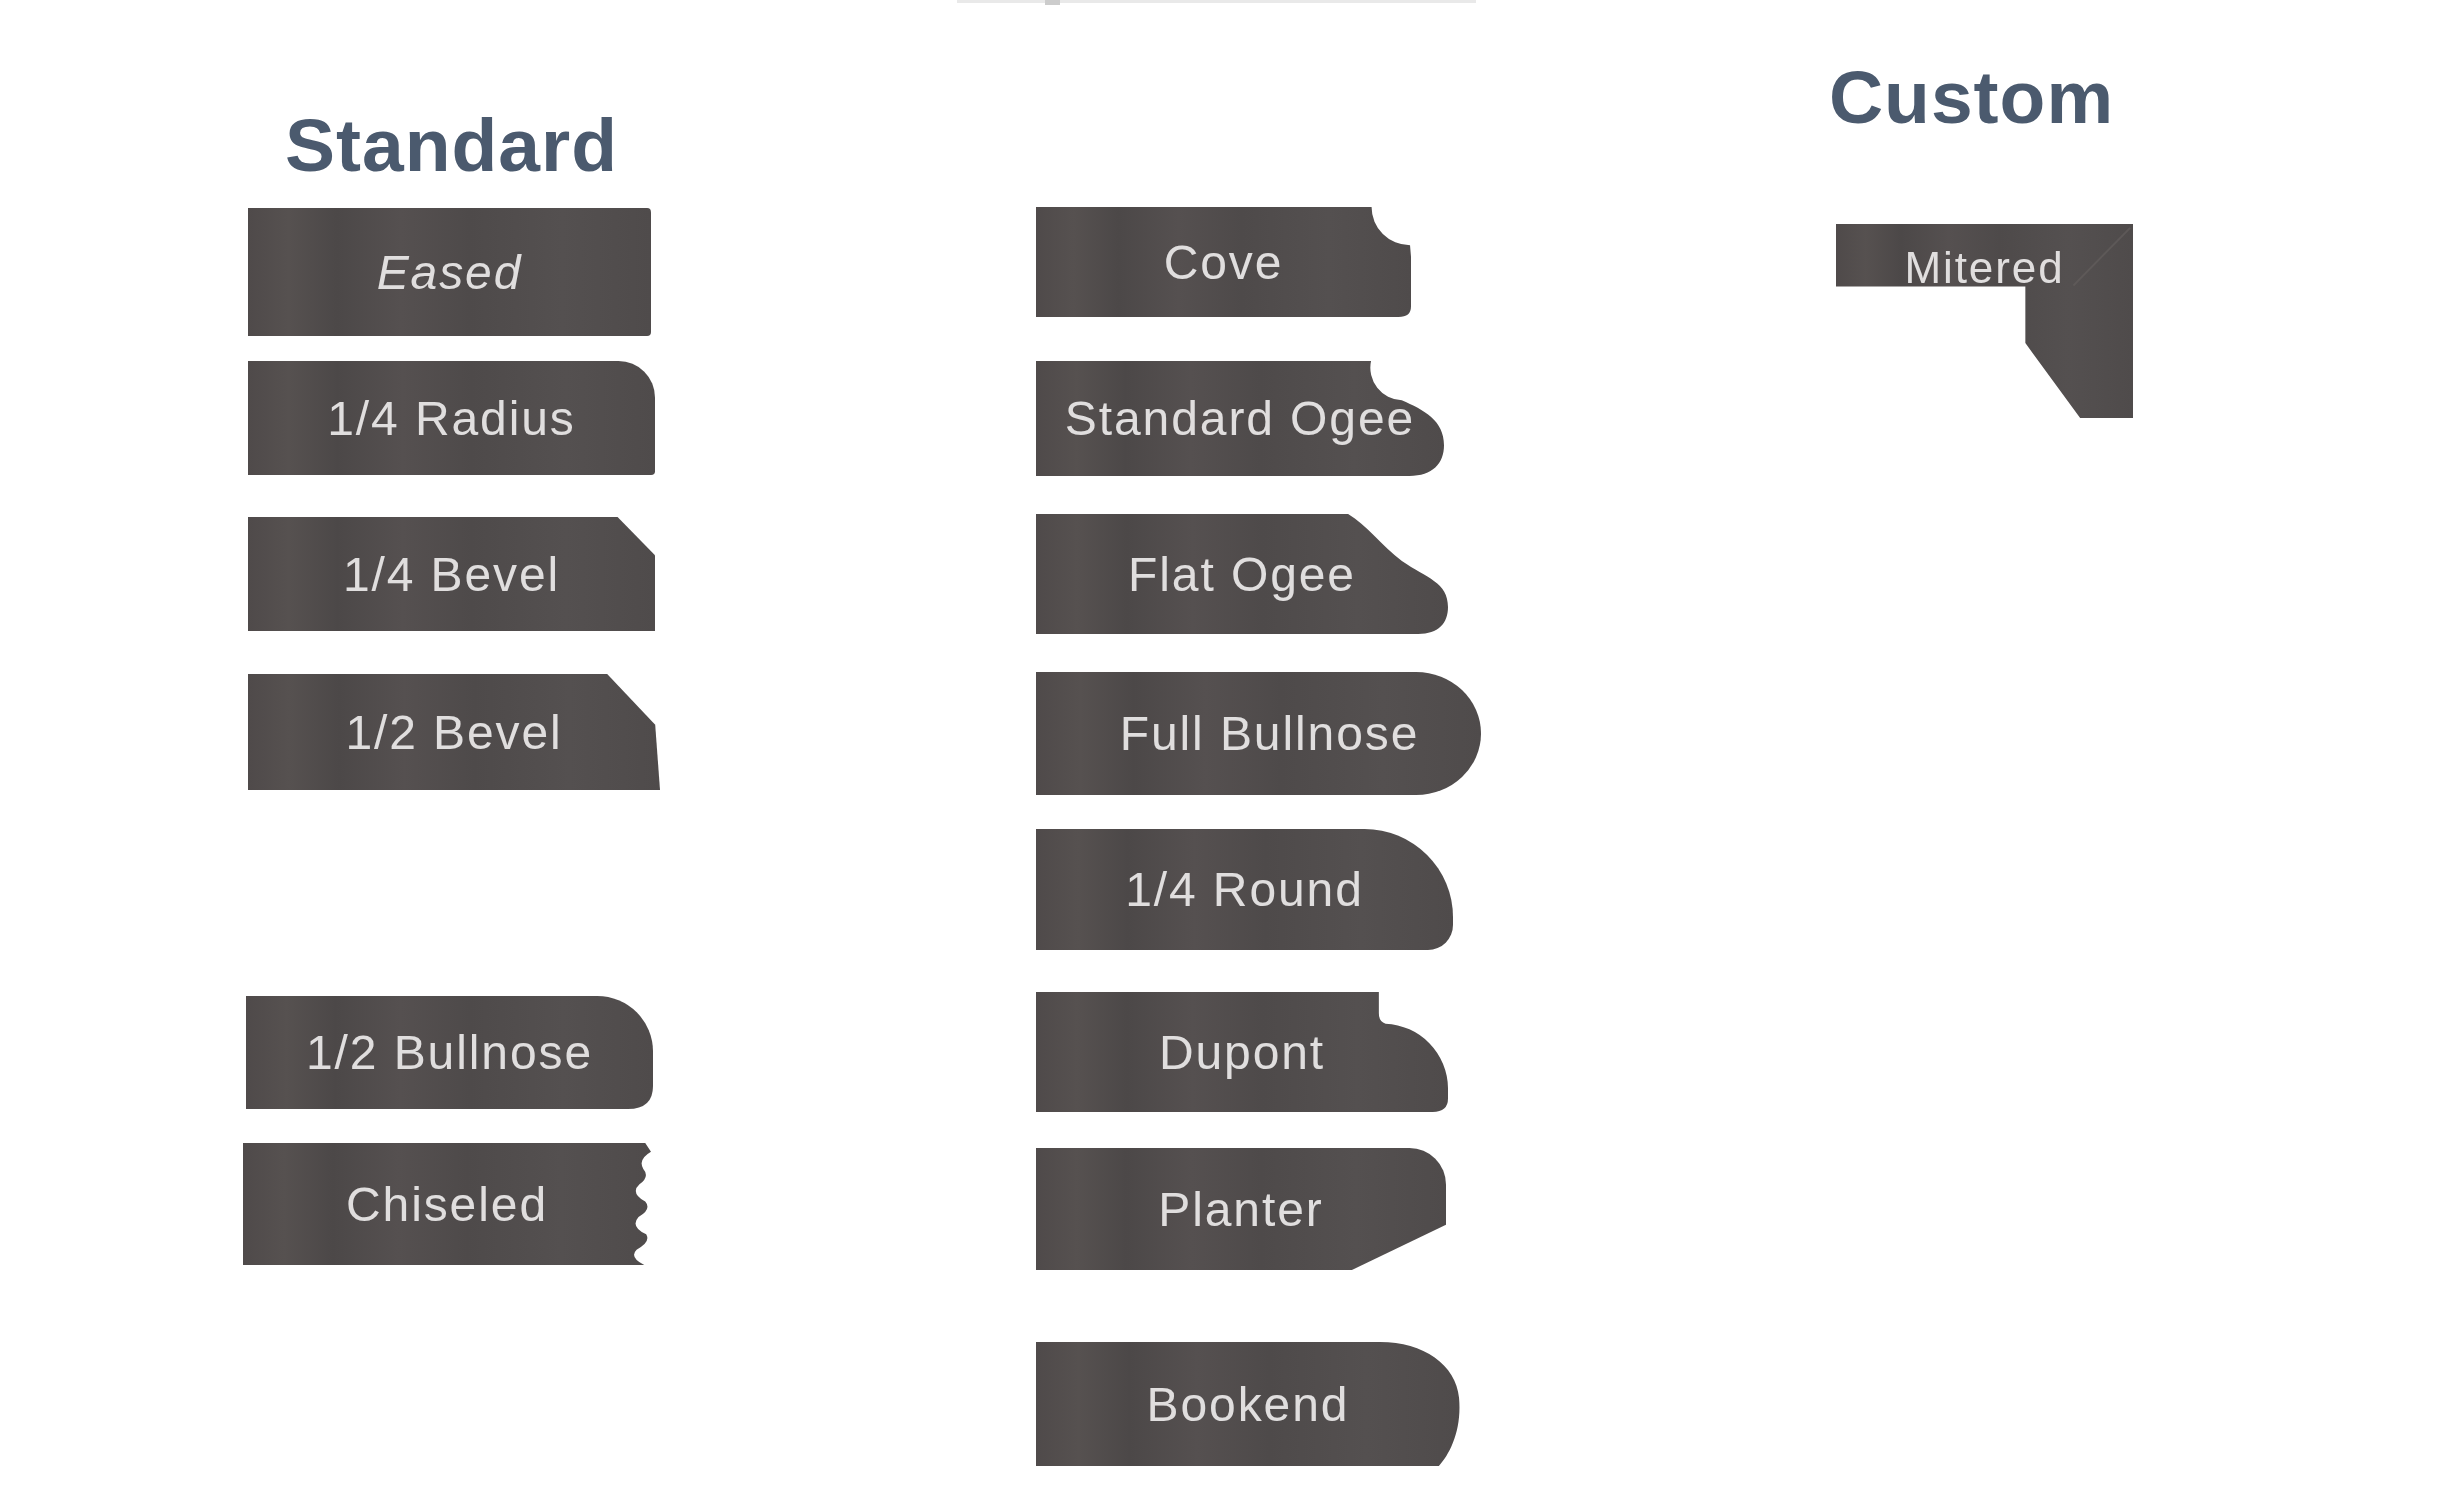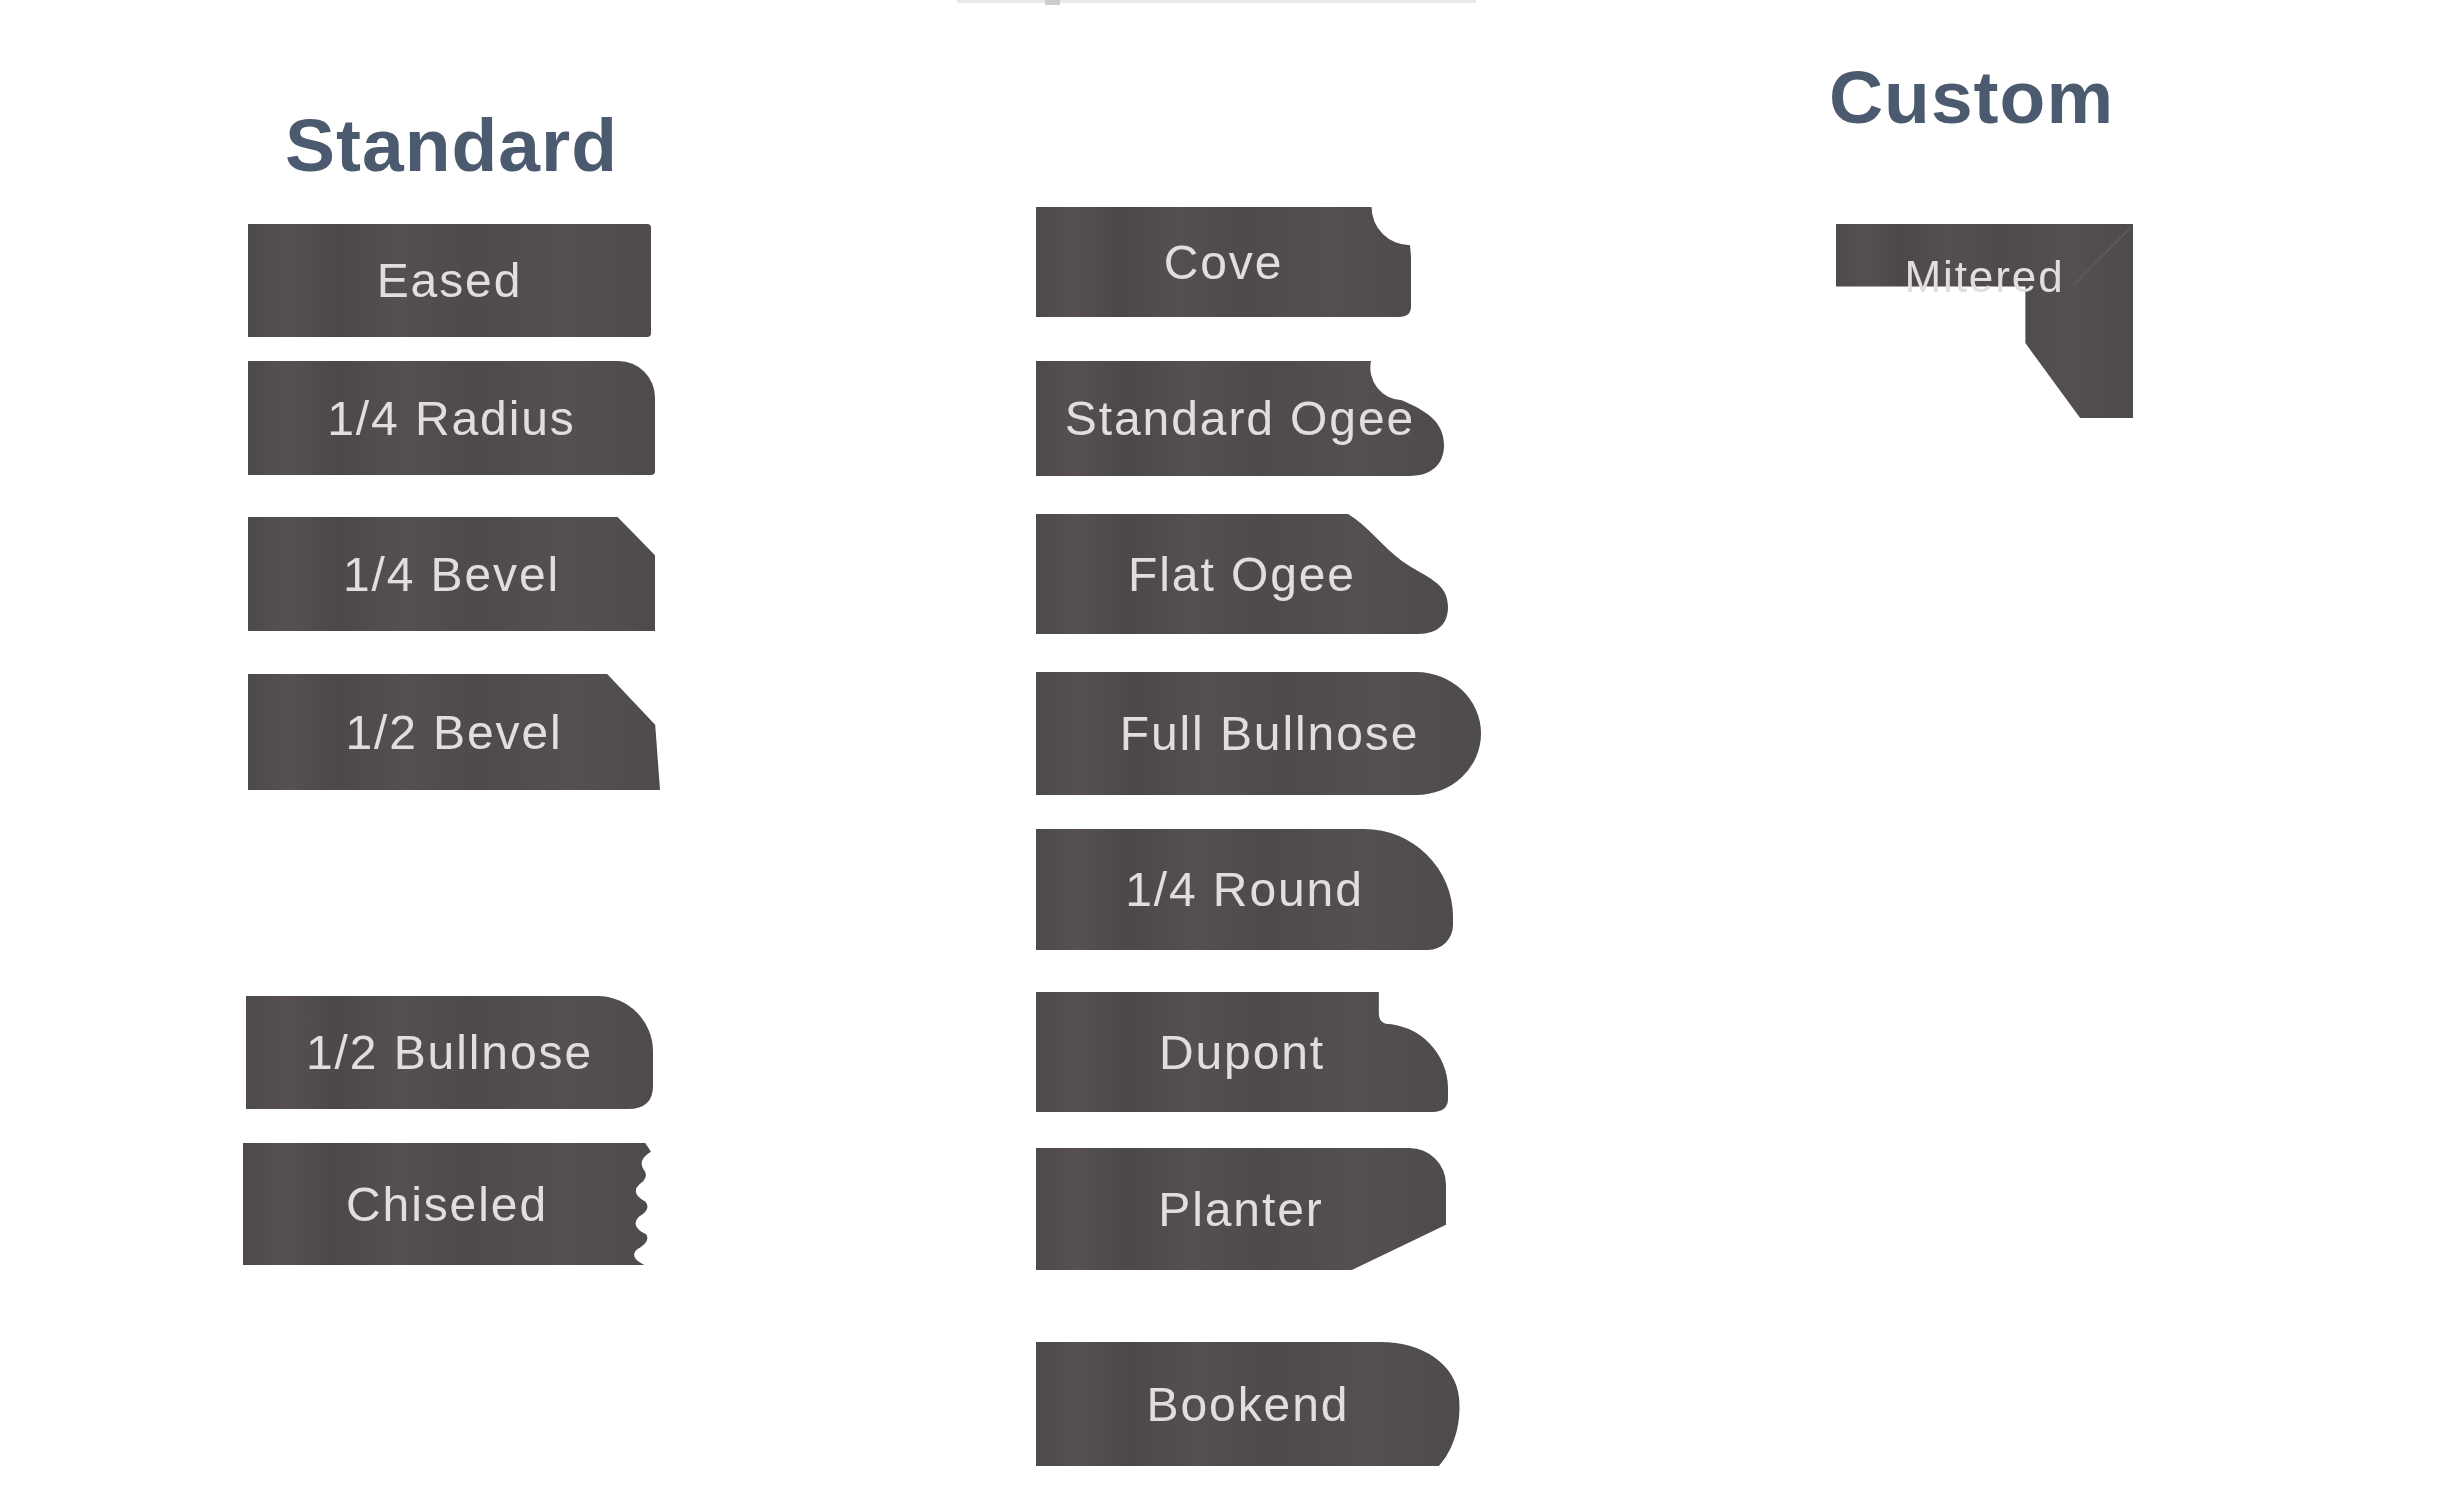--- a/index.html
+++ b/index.html
@@ -35,21 +35,21 @@
     z-index:2;
     color:#E0DEDE;
     font-size:48px;
     font-weight:400;
     letter-spacing:1.9px;
     white-space:nowrap;
   }
   .shape-label.small{font-size:44px;}
   
   .shape.mitered{align-items:flex-start;}
-  .shape.mitered .shape-label{margin-top:22px;height:62px;display:flex;align-items:center;}
+  .shape.mitered .shape-label{margin-top:13px;height:62px;display:flex;align-items:center;}
   .top-fragment{position:absolute;background:#e9e9e9;}
   .top-fragment-notch{position:absolute;background:#cccccc;}
 </style>
 </head>
 <body>
 
 <div class="canvas">
 
   <svg width="0" height="0" style="position:absolute" aria-hidden="true">
     <defs>
@@ -64,21 +64,21 @@
       </linearGradient>
     </defs>
   </svg>
 
   <div class="top-fragment" style="left:957px;top:0;width:519px;height:2.9px;"></div>
   <div class="top-fragment-notch" style="left:1045px;top:0;width:15.4px;height:4.8px;"></div>
 
   <div class="col-heading" style="left:144px;top:60px;margin-top:48px;">Standard</div>
   <div class="col-heading" style="left:1664px;top:60px;">Custom</div>
 
-  <div class="shape" style="left:248px;top:224px;width:403px;height:113px;">
+  <div class="shape" style="left:248px;top:208px;width:403px;height:128px;font-style:italic;">
     <svg viewBox="0 0 419 118" preserveAspectRatio="none">
         <path fill="url(#stone)" d="M0,0 H415 Q419,0 419,4 V114 Q419,118 415,118 H0 Z"></path>
       </svg>
     <span class="shape-label">Eased</span>
   </div>
 
   <div class="shape" style="left:248px;top:361px;width:407px;height:114px;">
     <svg viewBox="0 0 424 119" preserveAspectRatio="none">
         <path fill="url(#stone)" d="M0,0 H386 A38,38 0 0 1 424,38 V115 Q424,119 420,119 H0 Z"></path>
       </svg>

